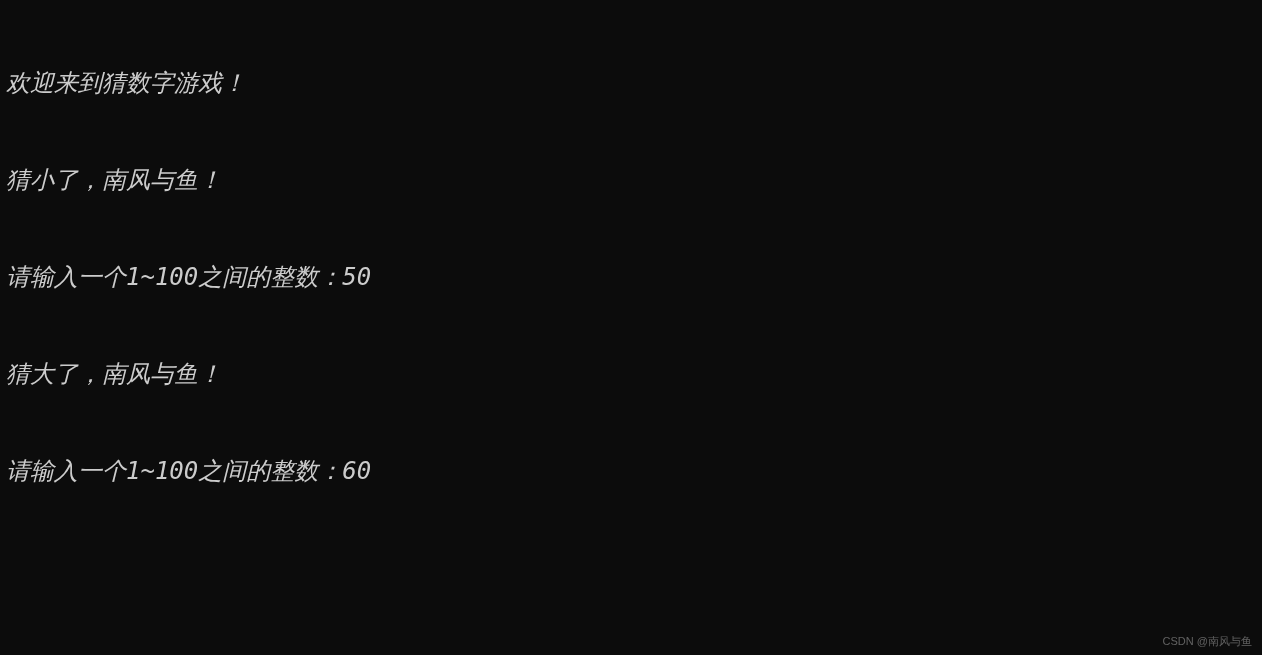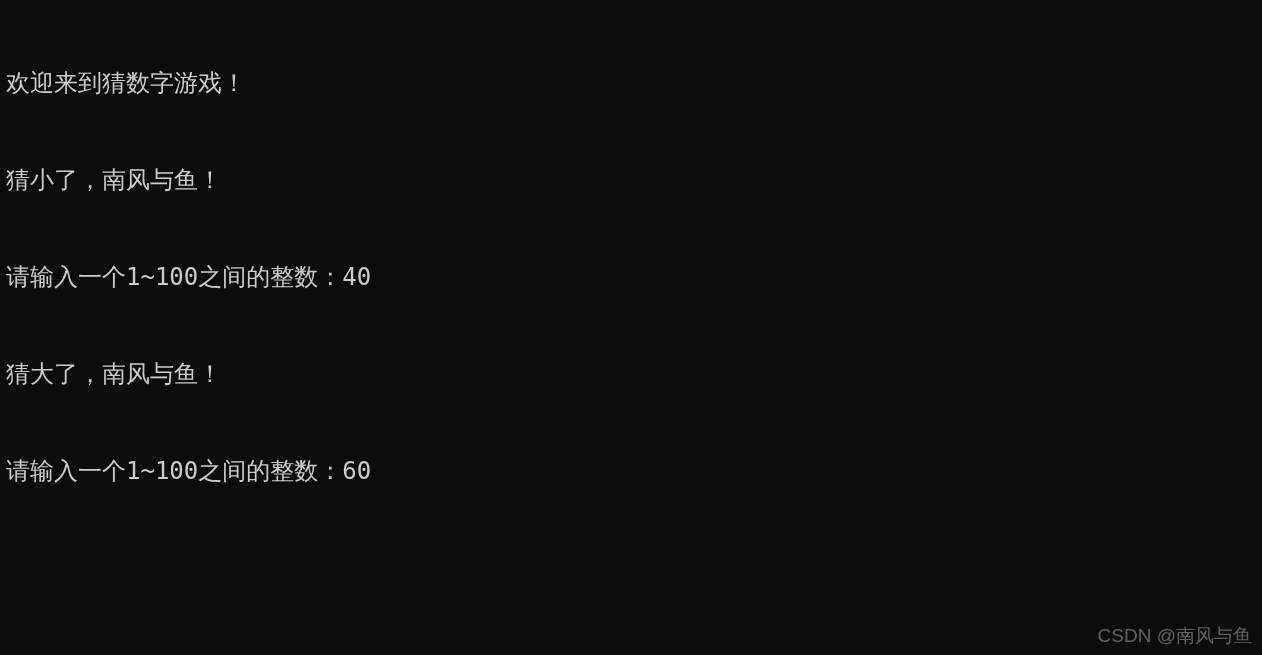--- a/index.html
+++ b/index.html
@@ -18,37 +18,38 @@
       padding: 2px 6px;
       overflow: hidden;
       position: relative;
     }
     .terminal-output {
       white-space: pre-wrap;
       word-break: break-all;
     }
     .line {
       display: block;
+      font-style: italic;
     }
     .watermark {
       position: absolute;
       bottom: 6px;
       right: 10px;
-      font-size: 19px;
+      font-size: 11px;
       color: rgba(200, 200, 200, 0.45);
       font-family: "Microsoft YaHei", sans-serif;
     }
   </style>
 </head>
 <body>
 
 <div class="terminal-output">
   <span class="line">欢迎来到猜数字游戏！</span>
   <span class="line">猜小了，南风与鱼！</span>
-  <span class="line">请输入一个1~100之间的整数：40</span>
+  <span class="line">请输入一个1~100之间的整数：50</span>
   <span class="line">猜大了，南风与鱼！</span>
   <span class="line">请输入一个1~100之间的整数：60</span>
   
   
   
   
   
   
   
   

